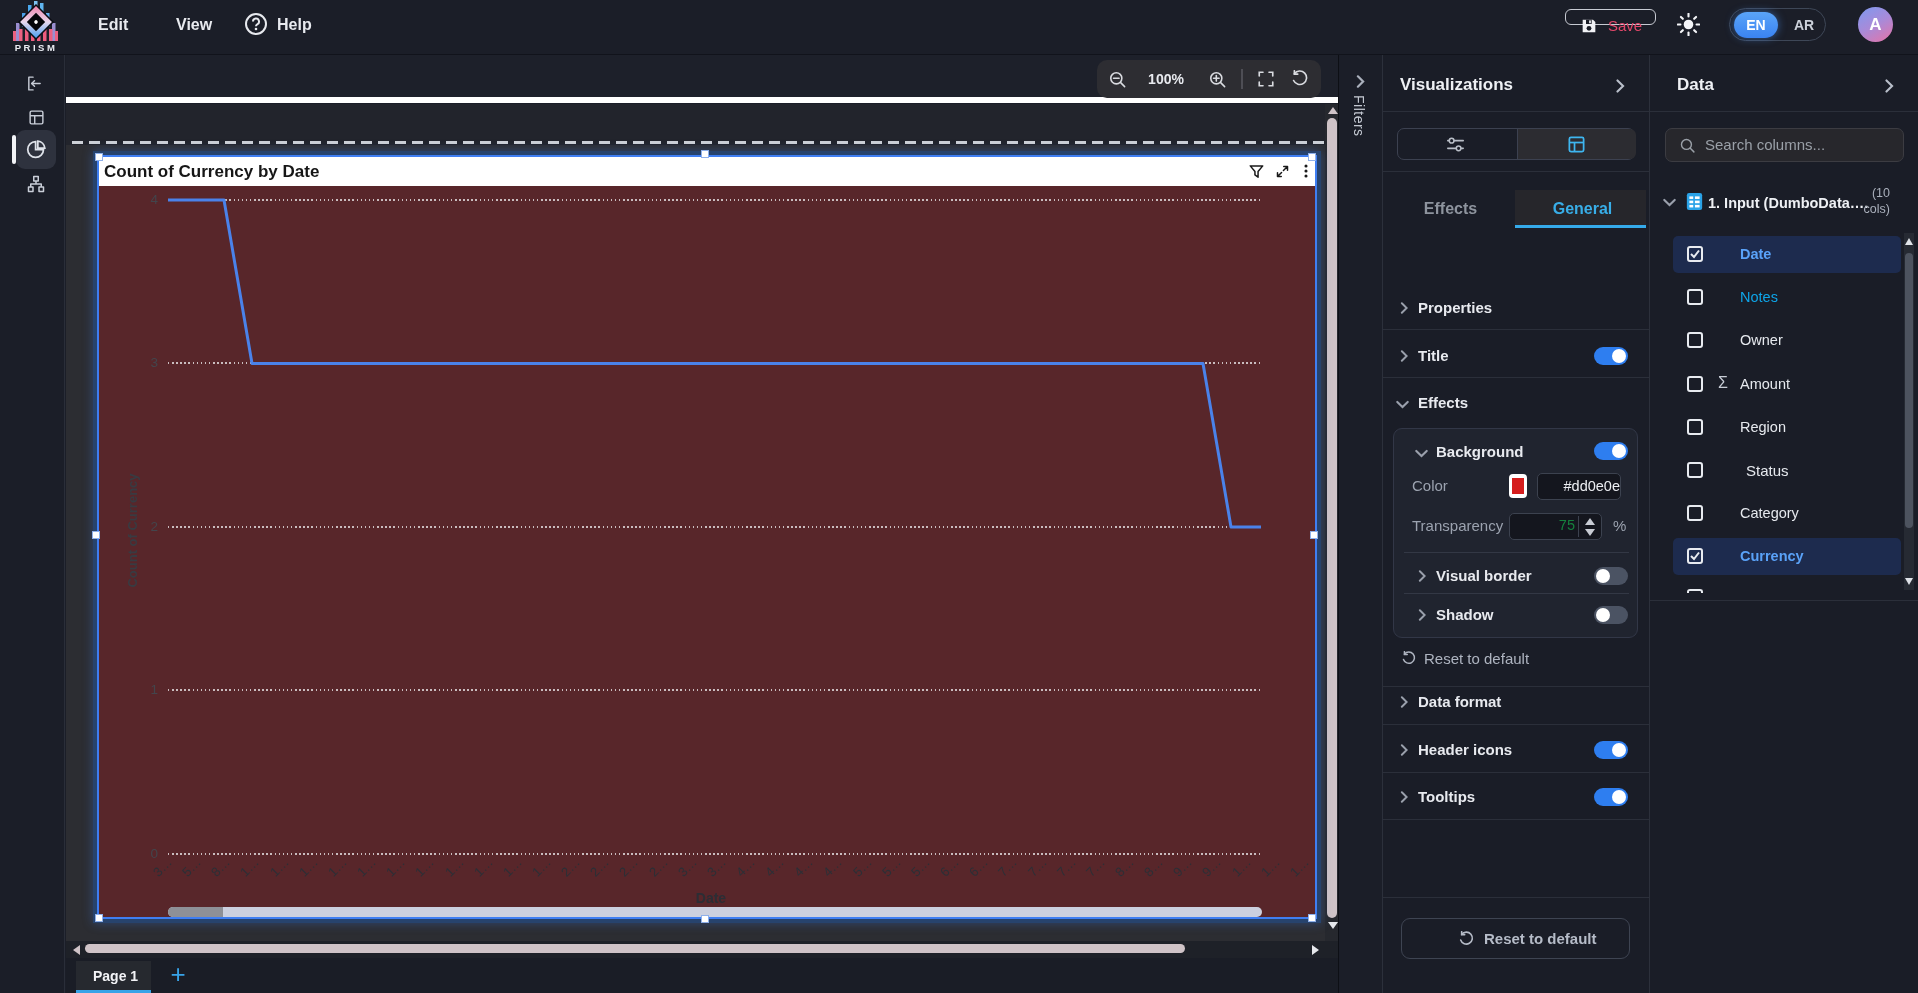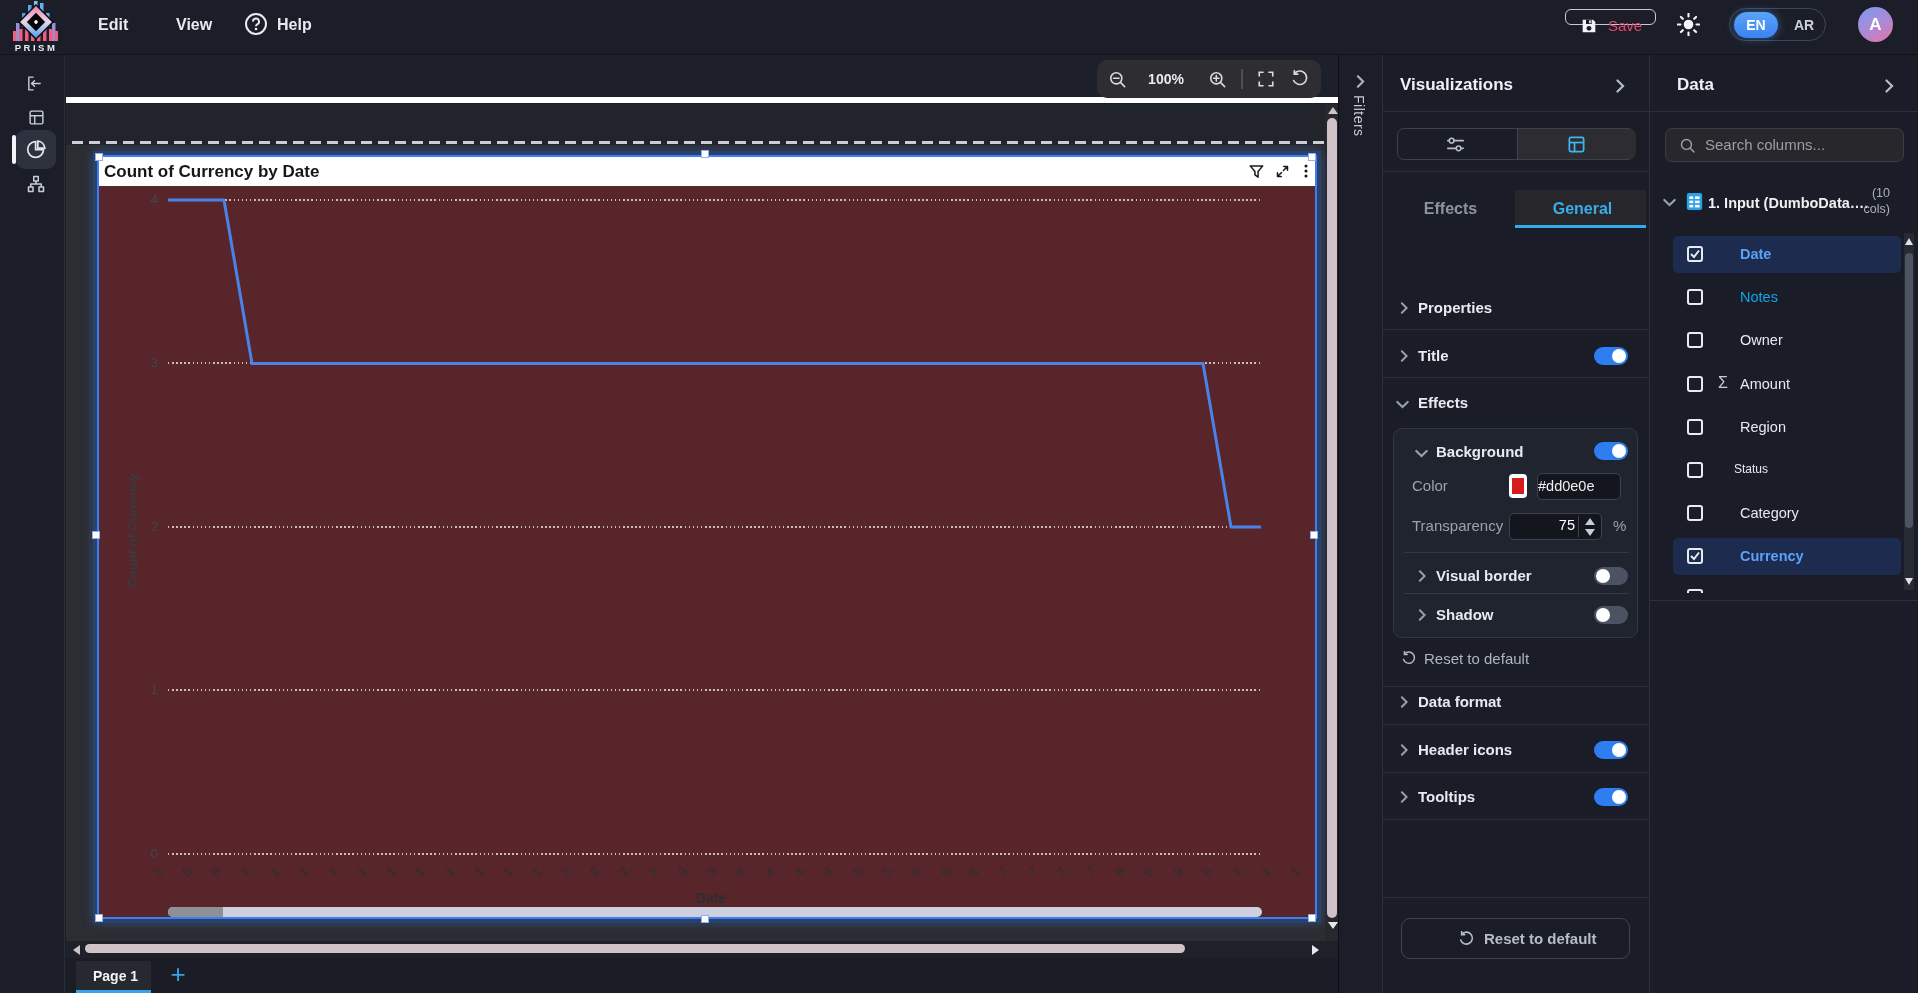--- a/index.html
+++ b/index.html
@@ -335,25 +335,25 @@
       </svg>
     <div class="rowlabel abs" style="left:42px; top:14px;">Background</div>
     <div class="toggle" style="left:200px; top:13px;">
         <span class="knob"></span>
       </div>
 
     <div class="graylabel abs" style="left:18px; top:48px;">Color</div>
     <div class="abs" style="left:115px; top:45px; width:18px; height:24px; background:#ffffff; border-radius:4px;">
       <div class="abs" style="left:3px; top:4px; width:12px; height:16px; background:#d51d1d;"></div>
     </div>
-    <div class="abs" style="left:143px; top:44px; width:84px; height:27px; background:#14161e; border:1px solid #3c424f; border-radius:5px; color:#eceef2; font-size:14.5px; text-align:left; line-height:25px;">#dd0e0e</div>
+    <div class="abs" style="left:143px; top:44px; width:84px; height:27px; background:#14161e; border:1px solid #3c424f; border-radius:5px; color:#eceef2; font-size:14.5px; text-align:right; line-height:25px;">#dd0e0e</div>
 
     <div class="graylabel abs" style="left:18px; top:88px;">Transparency</div>
     <div class="abs" style="left:115px; top:84px; width:93px; height:27px; background:#14161e; border:1px solid #3c424f; border-radius:5px;">
-      <div class="abs" style="right:26px; top:3px; font-size:14.5px; color:#ffffff;">75</div>
+      <div class="abs" style="right:26px; top:3px; font-size:14.5px; color:#15803d;">75</div>
       <div class="abs" style="right:22px; top:2px; width:1px; height:21px; background:#3c424f;"></div>
       <div class="abs" style="right:6px; top:4px; width:0; height:0; border-left:5.5px solid transparent; border-right:5.5px solid transparent; border-bottom:7px solid #c8ccd4;"></div>
       <div class="abs" style="right:6px; top:15px; width:0; height:0; border-left:5.5px solid transparent; border-right:5.5px solid transparent; border-top:7px solid #c8ccd4;"></div>
     </div>
     <div class="graylabel abs" style="left:219px; top:88px;">%</div>
 
     <div class="divider" style="top:123px; left:10px; width:225px; background:#333845;"></div>
     <svg class="chev" style="left:22px; top:141px;" width="12" height="12" viewBox="0 0 10 10" fill="none" stroke="#9aa0ac" stroke-width="1.6" stroke-linecap="round">
         <path d="M3.2 1 L7.2 5 L3.2 9"></path>
       </svg>
@@ -460,21 +460,21 @@
   <div class="abs" style="left:90px; top:277px; font-size:14.5px; color:#e6e9ee;">Owner</div>
 
   <div class="cb" style="left:37px; top:321px;"></div>
   <div class="abs" style="left:68px; top:319px; font-size:16px; color:#c8cdd6;">Σ</div>
   <div class="abs" style="left:90px; top:321px; font-size:14.5px; color:#e6e9ee;">Amount</div>
 
   <div class="cb" style="left:37px; top:364px;"></div>
   <div class="abs" style="left:90px; top:364px; font-size:14.5px; color:#e6e9ee;">Region</div>
 
   <div class="cb" style="left:37px; top:407px;"></div>
-  <div class="abs" style="left:84px; top:407px; font-size:12px; color:#e6e9ee;text-align:center;">Status</div>
+  <div class="abs" style="left:96px; top:407px; font-size:15px; color:#e6e9ee;text-align:center;">Status</div>
 
   <div class="cb" style="left:37px; top:450px;"></div>
   <div class="abs" style="left:90px; top:450px; font-size:14.5px; color:#e6e9ee;">Category</div>
 
   <div class="cb" style="left:37px; top:493px;">
       <svg width="12" height="12" viewBox="0 0 12 12" style="position:absolute;left:0;top:0;" fill="none" stroke="#e8ebf0" stroke-width="2">
         <path d="M2 6 L5 9 L10 2.5"></path>
       </svg>
     </div>
   <div class="abs" style="left:90px; top:493px; font-size:14.5px; font-weight:bold; color:#5aa2f8;">Currency</div>

